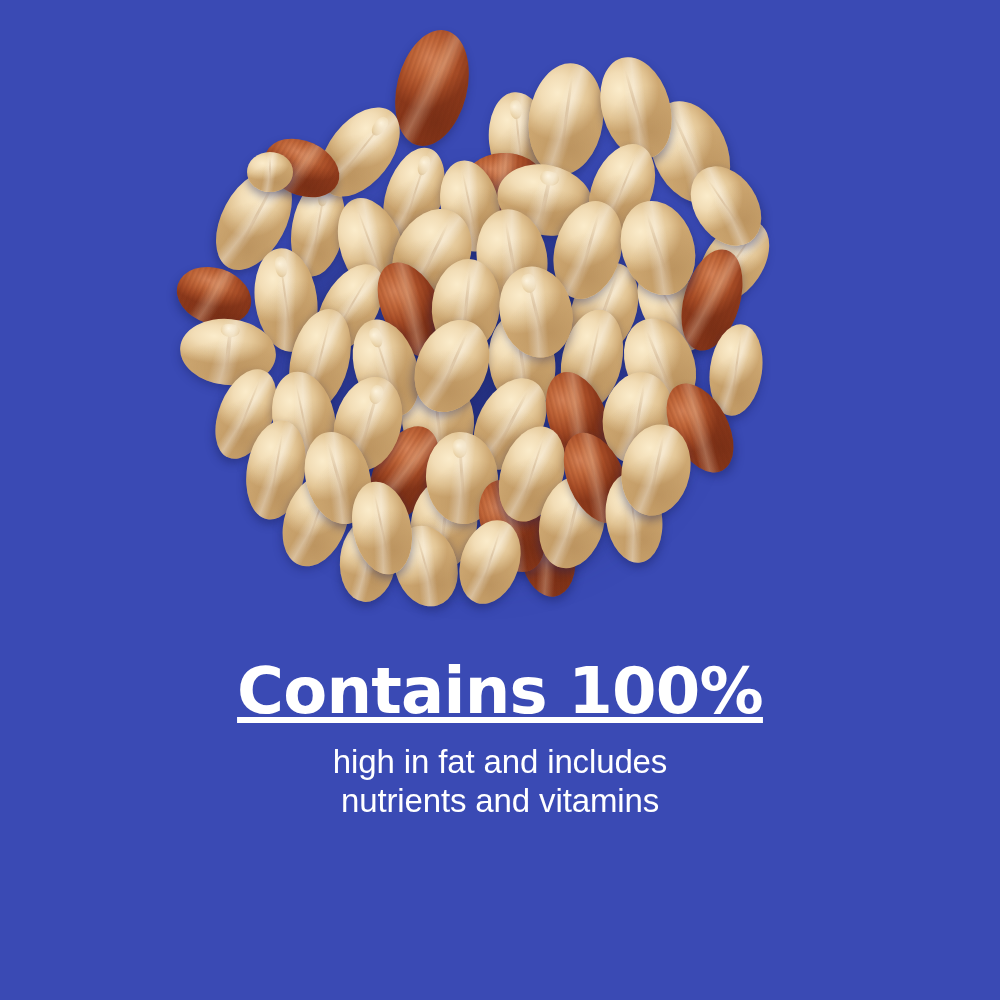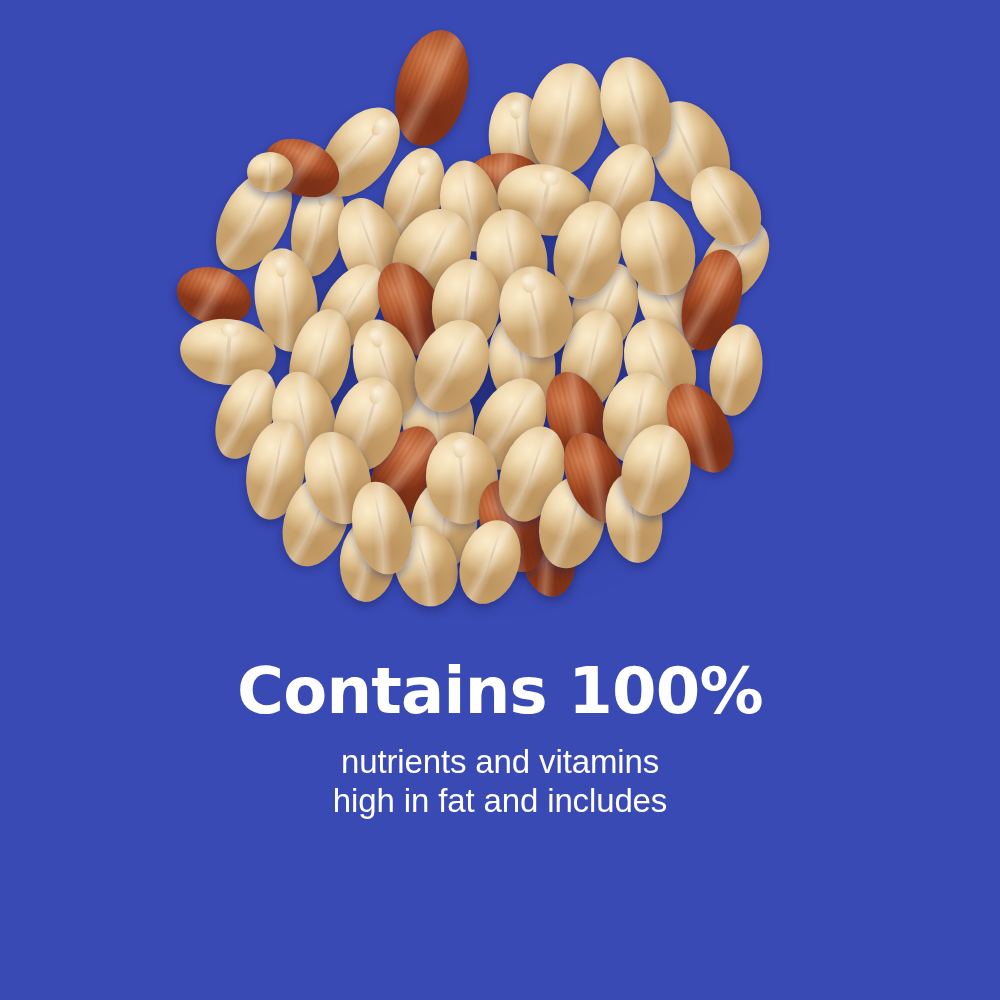--- a/index.html
+++ b/index.html
@@ -121,20 +121,21 @@
   }
   #headline {
     font-size: 64px;
     line-height: 0.99;
     font-weight: 700;
     letter-spacing: -0.012em;
     margin: 0;
     padding: 0 60px;
     font-family: "DejaVu Sans", "Liberation Sans", sans-serif;
     font-stretch: normal;
+    text-decoration: underline;
   }
   #headline .hl-line { display: block; }
   #subcopy {
     margin: 20px 0 0 0;
     font-size: 33px;
     line-height: 1.18;
     font-weight: 400;
     letter-spacing: -0.004em;
     font-family: "Liberation Sans", sans-serif;
   }
@@ -238,17 +239,17 @@
         <div class="nut pale" style="left: 461px; top: 519px; width: 58px; height: 86px; transform: rotate(18deg); z-index: 16;"></div>
         <div class="nut red" style="left: 521px; top: 515px; width: 54px; height: 82px; transform: rotate(-10deg); z-index: 10;"></div>
       </div>
   </div>
 
   <div id="copy">
     <h1 id="headline">
       <span class="hl-line">Contains 100%</span>
     </h1>
     <p id="subcopy">
+      <span class="sub-line">high in fat and includes</span>
       <span class="sub-line">nutrients and vitamins</span>
-      <span class="sub-line">high in fat and includes</span>
     </p>
   </div>
 </div>
 
 </body></html>

